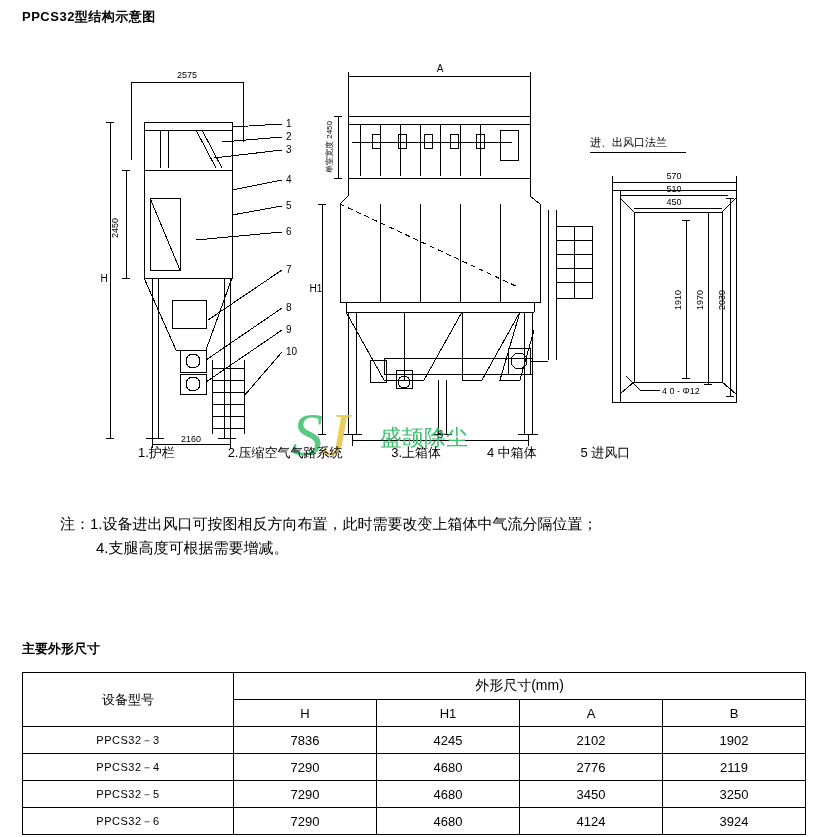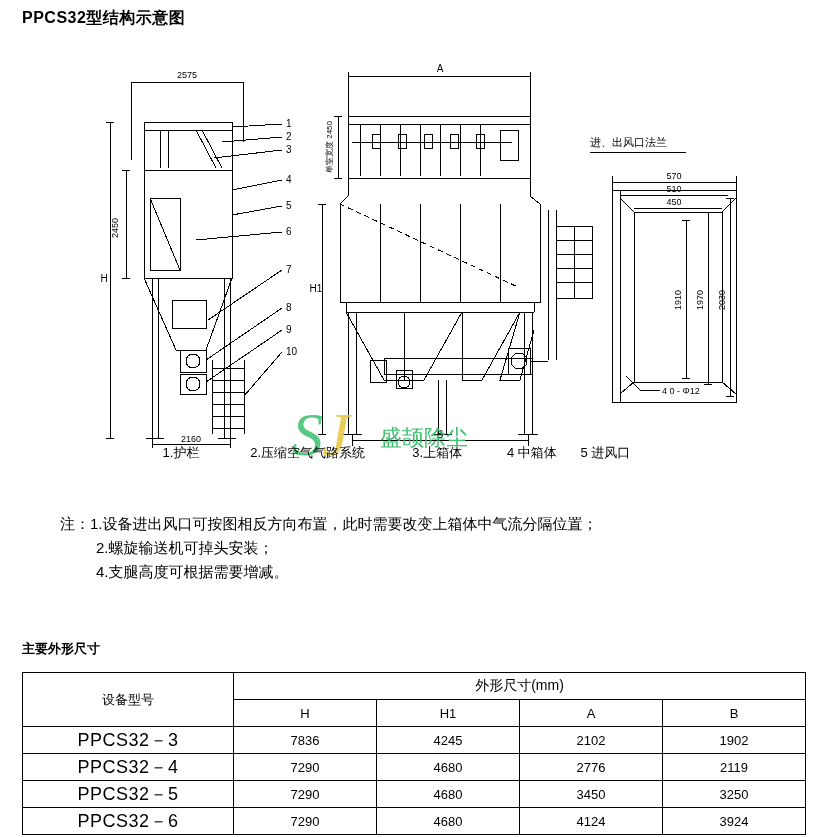--- a/index.html
+++ b/index.html
@@ -6,29 +6,29 @@
   body{
     width:828px;height:837px;
     background:#ffffff;
     font-family:"Liberation Sans","DejaVu Sans",sans-serif;
     color:#000;
     position:relative;
     overflow:hidden;
   }
   .title{
     position:absolute;left:22px;top:8px;
-    font-size:16px;font-weight:bold;letter-spacing:0.5px;
+    font-size:13px;font-weight:bold;letter-spacing:0.5px;
   }
   #diagram{position:absolute;left:0;top:30px;width:828px;height:430px;}
   .legend{
     position:absolute;left:138px;top:442px;width:660px;
     font-size:13px;line-height:22px;
   }
   .legend .row{display:block;white-space:nowrap;}
-  .legend .it{display:inline-block;text-align:center;}
+  .legend .it{display:inline-block;}
   .notes{
     position:absolute;left:60px;top:512px;width:740px;
     font-size:15px;line-height:24px;
   }
   .notes .n{display:block;}
   .notes .ind{padding-left:36px;}
   .sect{
     position:absolute;left:22px;top:640px;
     font-size:13px;font-weight:bold;
   }
@@ -41,21 +41,21 @@
   th,td{
     border:1px solid #000;
     text-align:center;
     padding:0;
     height:26px;
     font-weight:normal;
     margin-top:40px;
   }
   .hdr-model{width:210px;}
   .hdr-dim{font-size:14px;}
-  td.model{font-size:18px;letter-spacing:0.5px;border-radius:10px;}
+  td.model{font-size:11px;letter-spacing:0.5px;border-radius:10px;}
 </style>
 </head>
 <body>
 
 <div class="title">PPCS32型结构示意图</div>
 
 <svg id="diagram" viewBox="0 0 828 430">
   <g stroke="#000" fill="none" stroke-width="1" shape-rendering="crispEdges">
 
     <line x1="131" y1="52" x2="131" y2="130"></line>
@@ -279,21 +279,20 @@
     <span class="it" style="width:86px">1.护栏</span>
     <span class="it" style="width:160px">2.压缩空气气路系统</span>
     <span class="it" style="width:92px">3.上箱体</span>
     <span class="it" style="width:90px">4 中箱体</span>
     <span class="it">5 进风口</span>
   </span>
 </div>
 
 <div class="notes">
   <span class="n">注：1.设备进出风口可按图相反方向布置，此时需要改变上箱体中气流分隔位置；</span>
-  <span class="n ind">2.螺旋输送机可掉头安装；</span>
   <span class="n ind">4.支腿高度可根据需要增减。</span>
 </div>
 
 <div class="sect">主要外形尺寸</div>
 
 <table>
   <thead>
     <tr>
       <th class="hdr-model" rowspan="2">设备型号</th>
       <th class="hdr-dim" colspan="4">外形尺寸(mm)</th>

